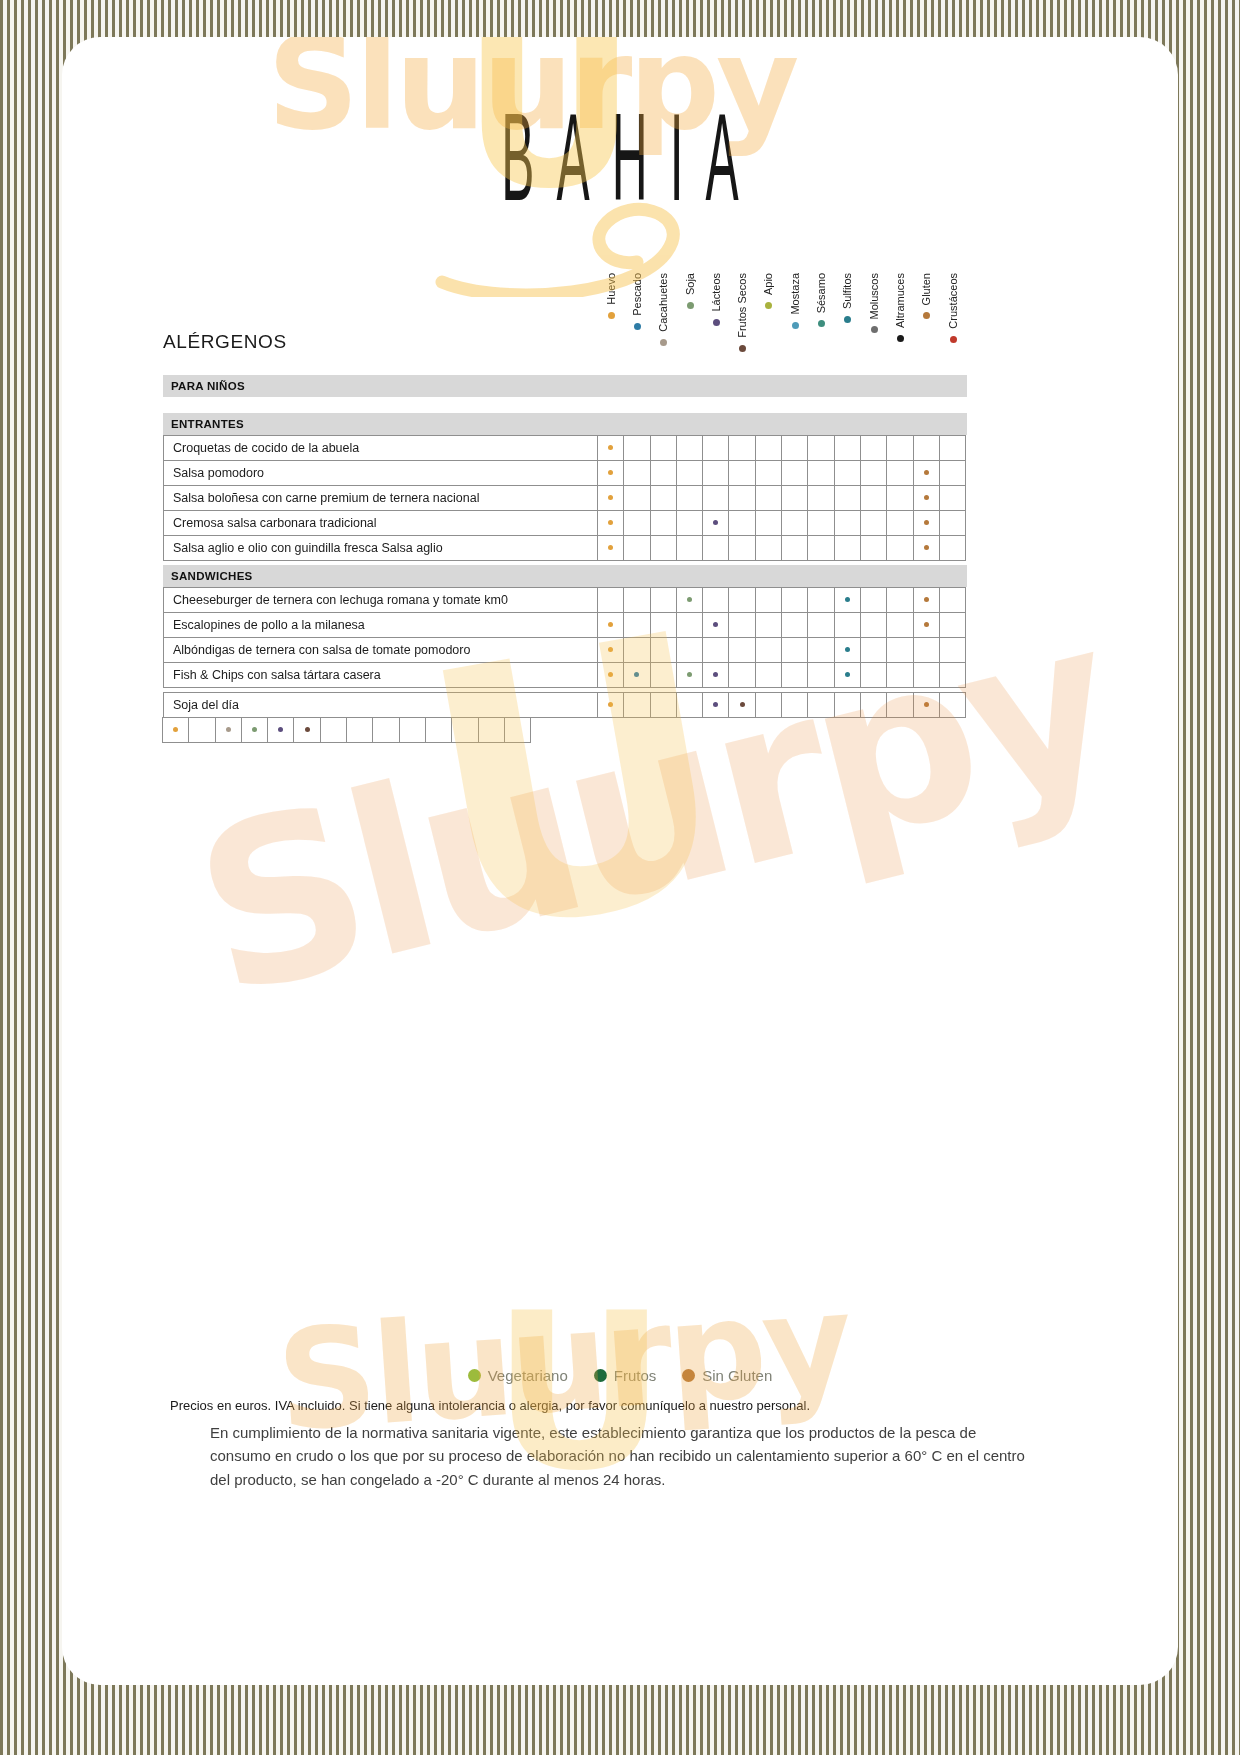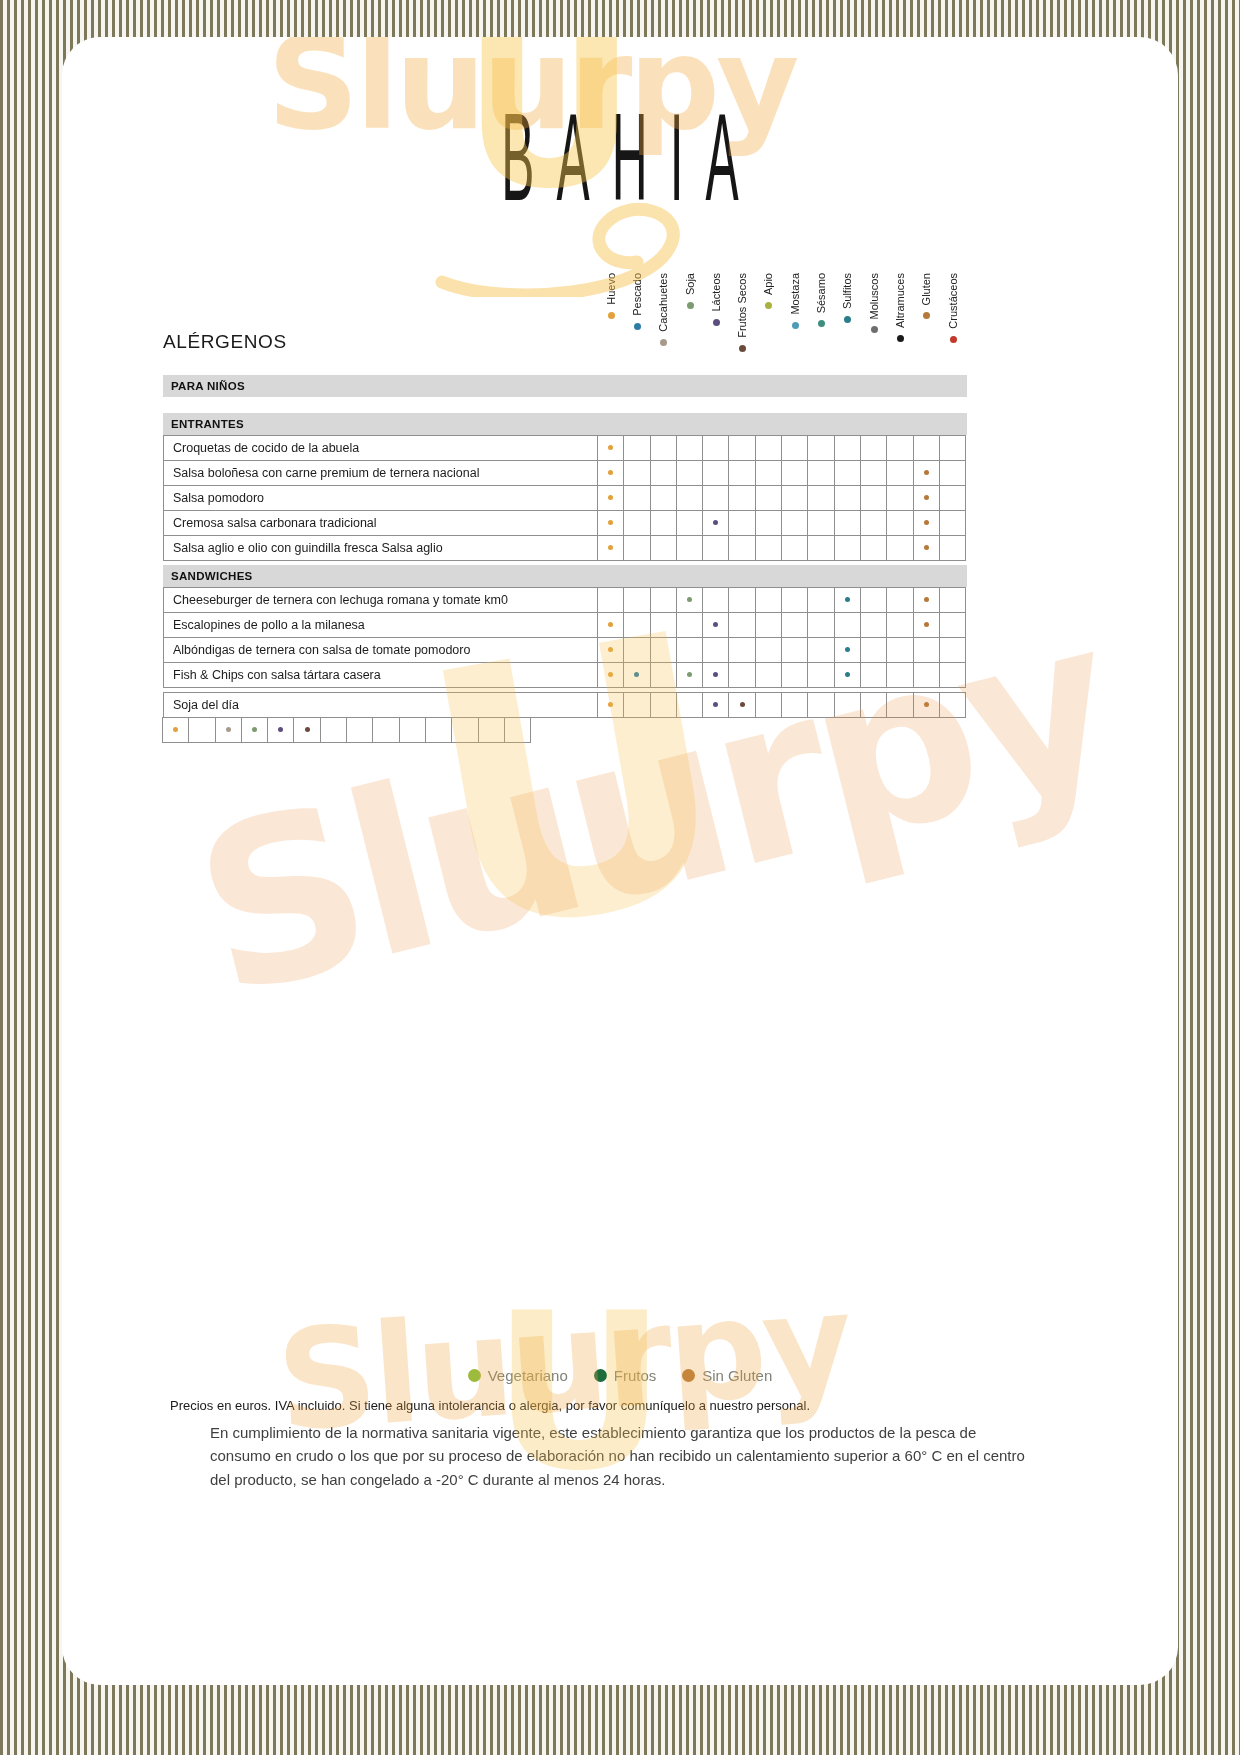--- a/index.html
+++ b/index.html
@@ -157,42 +157,42 @@
               <div class="cell alg"></div>
               <div class="cell alg"></div>
               <div class="cell alg"></div>
               <div class="cell alg"></div>
               <div class="cell alg"></div>
               <div class="cell alg"></div>
               <div class="cell alg"></div>
               <div class="cell alg"></div>
             </div>
             <div class="row">
+              <div class="cell name">Salsa pomodoro</div>
+              <div class="cell alg">
+                <div class="rdot" style="background: rgb(226, 161, 60);"></div>
+              </div>
+              <div class="cell alg"></div>
+              <div class="cell alg"></div>
+              <div class="cell alg"></div>
+              <div class="cell alg"></div>
+              <div class="cell alg"></div>
+              <div class="cell alg"></div>
+              <div class="cell alg"></div>
+              <div class="cell alg"></div>
+              <div class="cell alg"></div>
+              <div class="cell alg"></div>
+              <div class="cell alg"></div>
+              <div class="cell alg">
+                <div class="rdot" style="background: rgb(181, 121, 59);"></div>
+              </div>
+              <div class="cell alg"></div>
+            </div>
+            <div class="row">
               <div class="cell name">Salsa boloñesa con carne premium de ternera nacional</div>
-              <div class="cell alg">
-                <div class="rdot" style="background: rgb(226, 161, 60);"></div>
-              </div>
-              <div class="cell alg"></div>
-              <div class="cell alg"></div>
-              <div class="cell alg"></div>
-              <div class="cell alg"></div>
-              <div class="cell alg"></div>
-              <div class="cell alg"></div>
-              <div class="cell alg"></div>
-              <div class="cell alg"></div>
-              <div class="cell alg"></div>
-              <div class="cell alg"></div>
-              <div class="cell alg"></div>
-              <div class="cell alg">
-                <div class="rdot" style="background: rgb(181, 121, 59);"></div>
-              </div>
-              <div class="cell alg"></div>
-            </div>
-            <div class="row">
-              <div class="cell name">Salsa pomodoro</div>
               <div class="cell alg">
                 <div class="rdot" style="background: rgb(226, 161, 60);"></div>
               </div>
               <div class="cell alg"></div>
               <div class="cell alg"></div>
               <div class="cell alg"></div>
               <div class="cell alg"></div>
               <div class="cell alg"></div>
               <div class="cell alg"></div>
               <div class="cell alg"></div>

